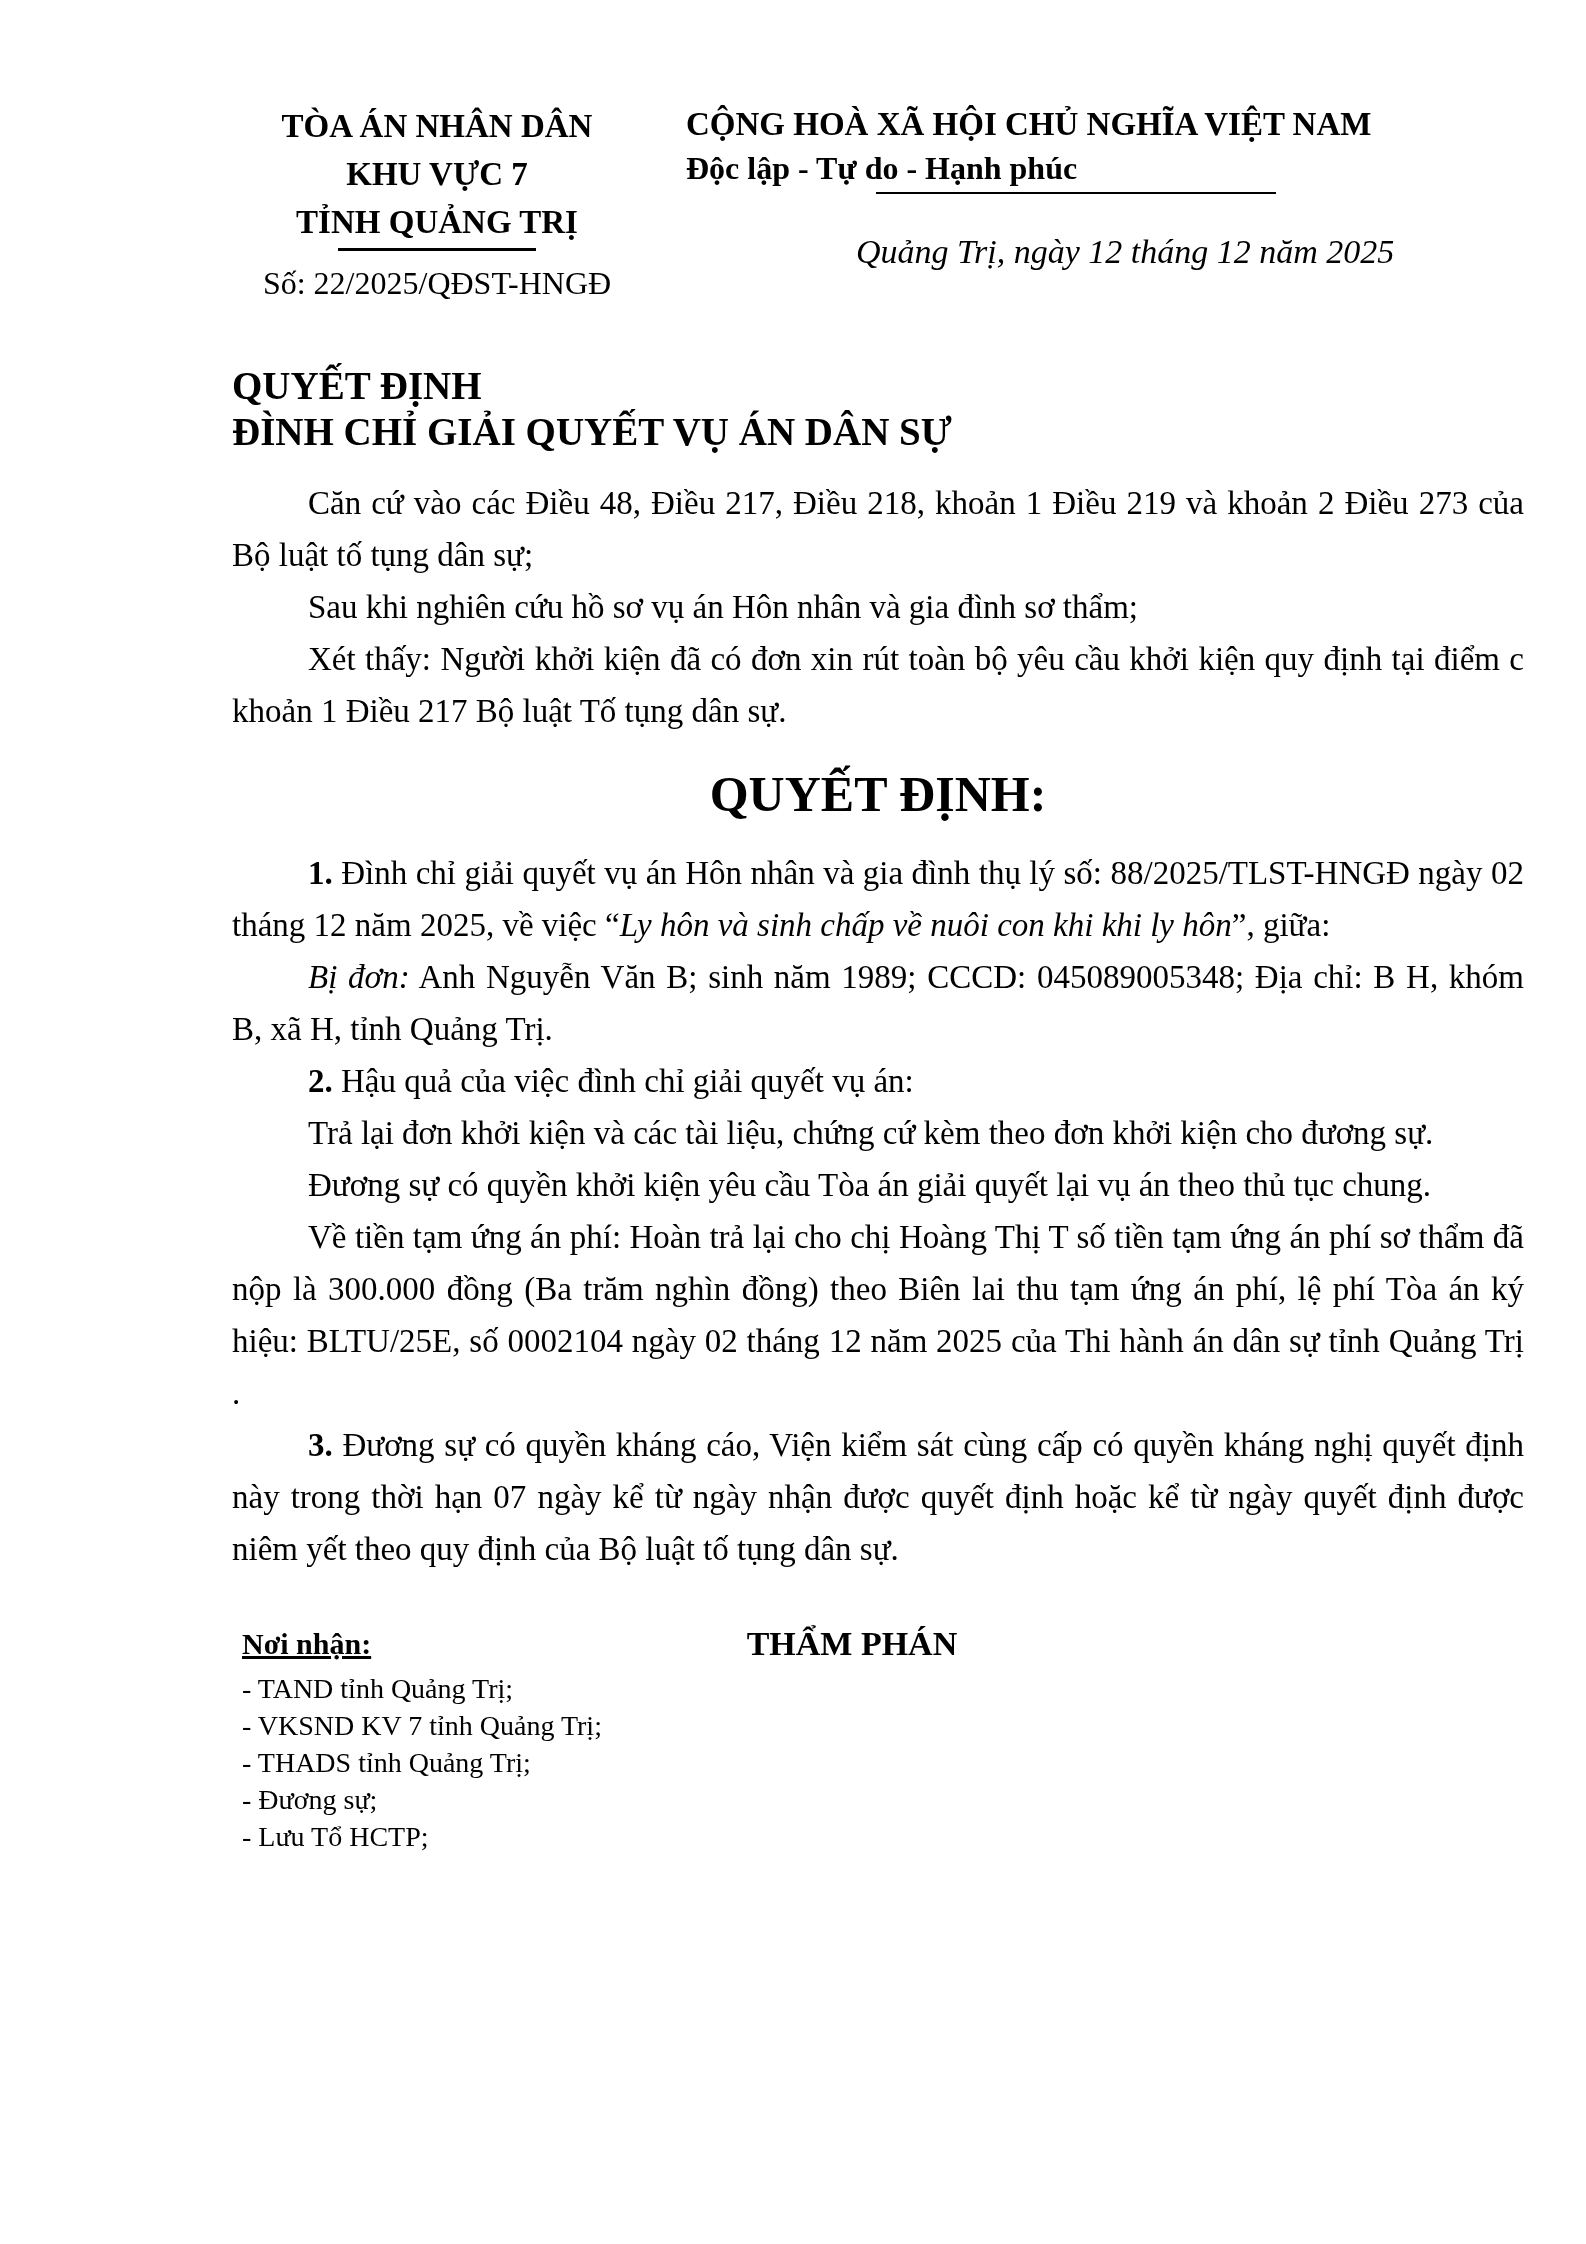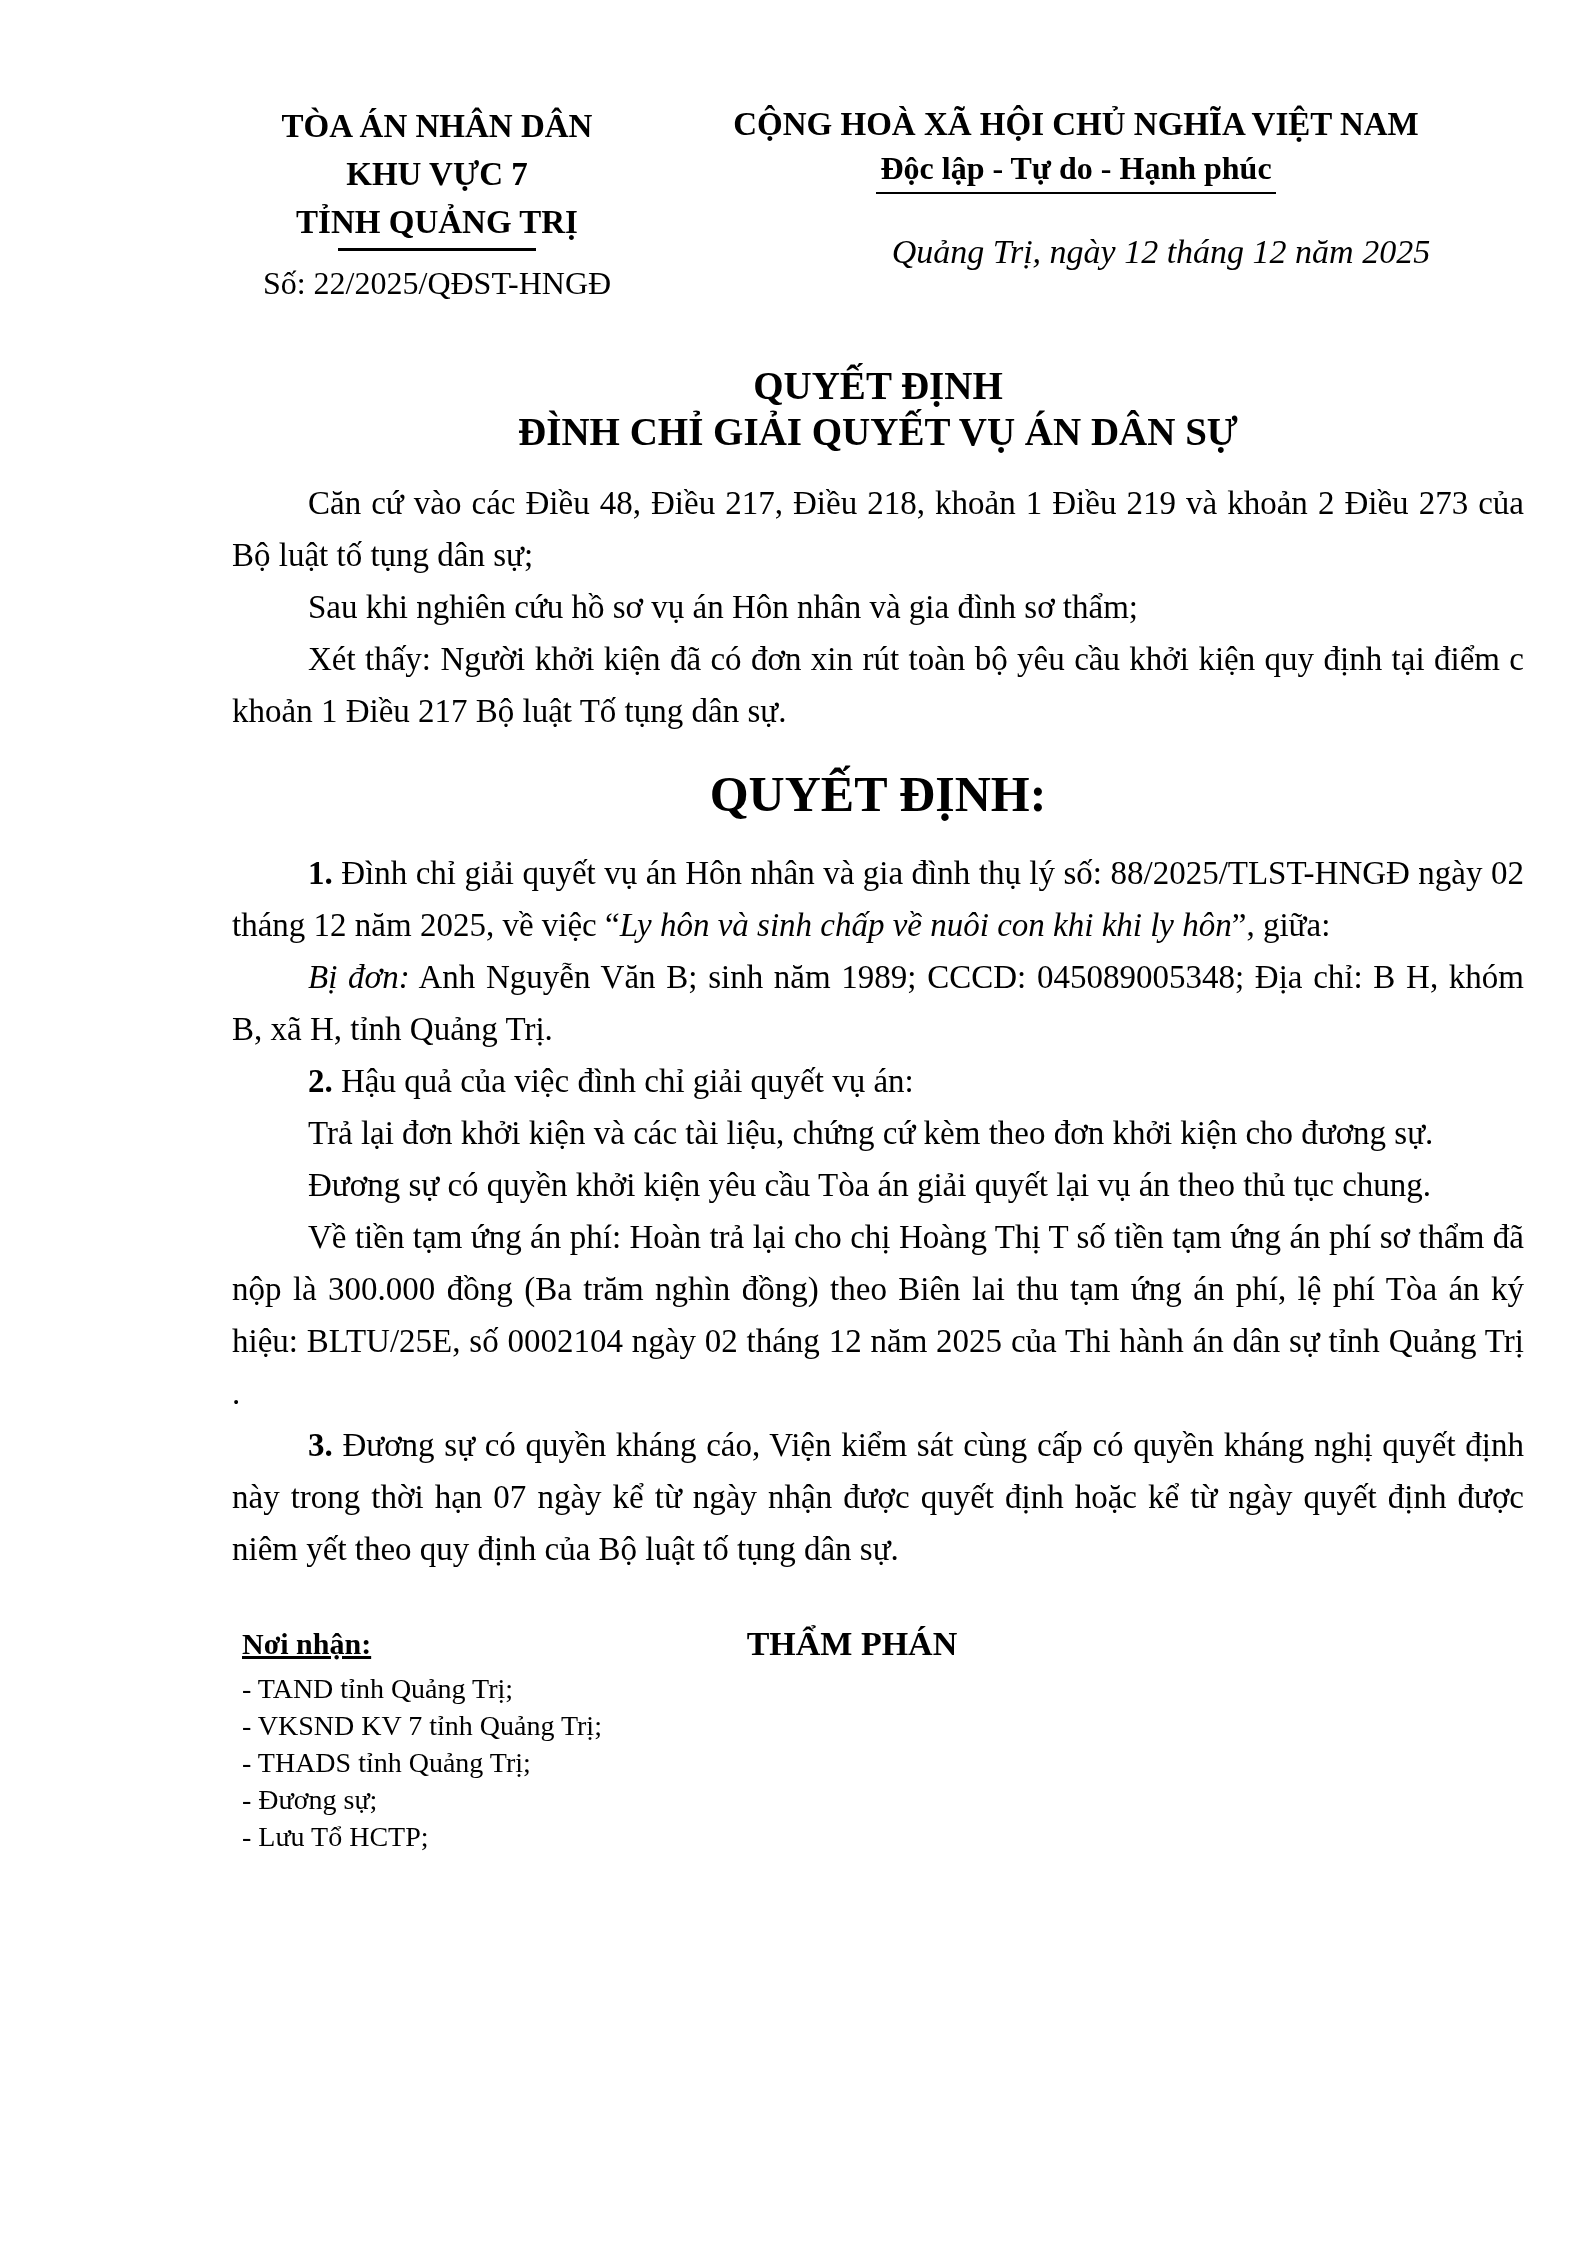--- a/index.html
+++ b/index.html
@@ -32,42 +32,41 @@
   .underline-short {
     width: 198px;
     border-bottom: 3px solid #000;
     margin: 2px auto 8px auto;
   }
   .doc-number { font-size: 32px; font-weight: normal; }
 
   .header-right {
     width: 780px;
     margin-left: 24px;
-    text-align: center;
+    text-align: left;
     font-size: 33px;
     line-height: 44px;
   }
   .motto { font-size: 32px; }
   .underline-motto {
     width: 400px;
     border-bottom: 2px solid #000;
     margin: 2px auto 0 auto;
   }
   .dateline {
     font-style: italic;
     font-size: 34px;
     margin-top: 36px;
     padding-left: 170px;
     white-space: nowrap;
   }
 
   
   .content { padding: 0 106px 0 188px; }
   .doc-title {
-    text-align: center;
     font-weight: bold;
     font-size: 39px;
     line-height: 46px;
     margin-top: 56px;
   }
   #preamble { margin-top: 22px; }
   .para {
     margin: 0;
     text-indent: 76px;
     text-align: justify;

